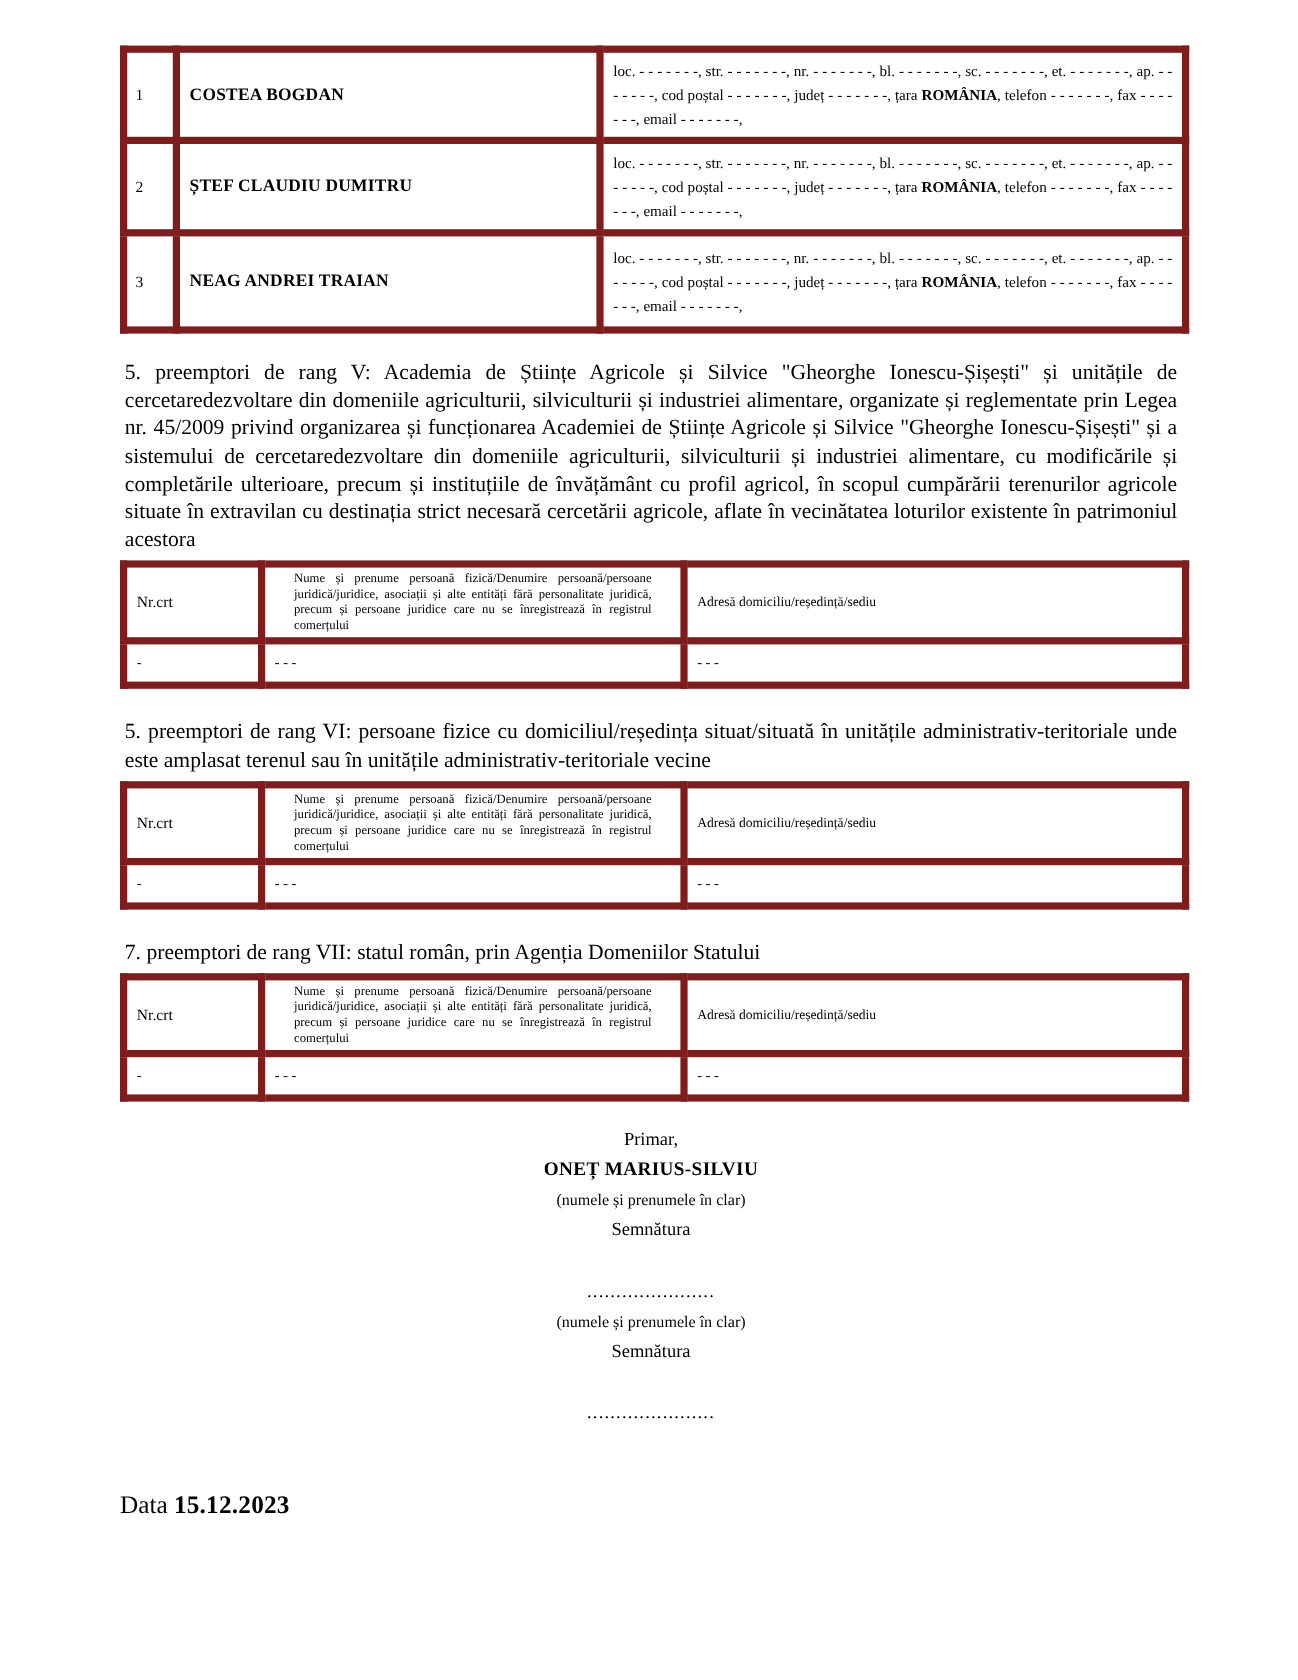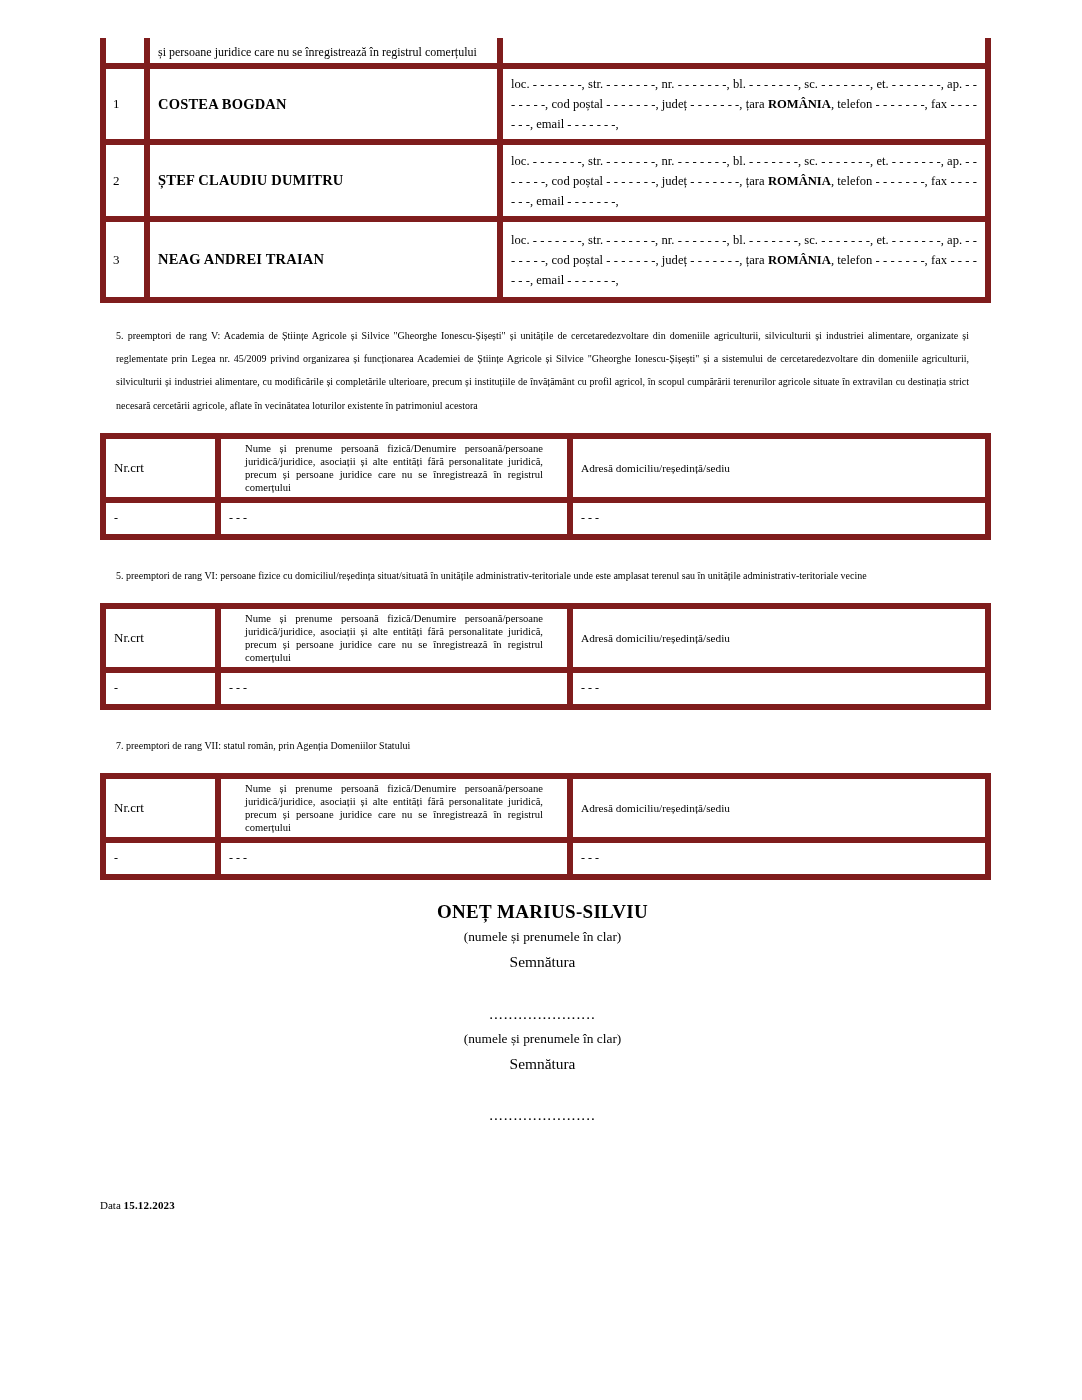--- a/index.html
+++ b/index.html
@@ -18,66 +18,61 @@
   .toptable .partial td { border-top:none; height:22px; vertical-align:bottom; }
   .toptable .partial .tail { font-size:12px; padding:0 8px 3px 8px; }
   .toptable .nr { font-size:13px; padding-left:7px; }
   .toptable .pname { font-weight:bold; font-size:14.5px; padding-left:8px; letter-spacing:0.2px;margin-left:36px; }
   .toptable .addr { font-size:12.6px; line-height:20px; padding:3px 8px; text-align:justify; }
   .toptable .r1 td { height:64px; }
   .toptable .r2 td { height:65px; }
   .toptable .r3 td { height:69px; }
 
   
-  .para { font-size:10px; line-height:23.2px; text-align:justify; margin:16px; }
+  .para { font-size:18px; line-height:23.2px; text-align:justify; margin:4px; }
   .mt-p5 { margin-top:21px; }
   .mt-p6 { margin-top:24px; }
   .mt-p7 { margin-top:24px; }
 
   
   .ptable { margin-top:6px; }
   .ptable col.c1 { width:115px; }
   .ptable col.c2 { width:352px; }
   .ptable col.c3 { width:418px; }
   .ptable .hnr { font-size:13px; padding-left:8px; }
   .ptable .hname { font-size:10.6px; line-height:13px; text-align:justify; padding:3px 24px; vertical-align:middle; }
   .ptable .haddr { font-size:11.3px; padding-left:8px; }
   .ptable .drow td { height:29px; font-size:12px; padding-left:8px; }
 
   
   .sig { text-align:center; font-size:15.4px; }
   .sig-first { margin-top:19px; }
   .sig .line { line-height:25px; }
-  .sig .bname { font-weight:bold; font-size:19px; letter-spacing:0.3px; }
+  .sig .bname { font-weight:bold; font-size:16px; letter-spacing:0.3px; }
   .sig .note { font-size:13.4px; }
   .sig .dots { line-height:25px; margin-top:27px; letter-spacing:1px; }
   .sig .dots2 { line-height:25px; margin-top:26px; letter-spacing:1px; }
 
-  .dateline { margin-top:72px; font-size:11px; }
+  .dateline { margin-top:52px; font-size:21px; }
   .dateline b { letter-spacing:0.2px; }
 </style>
 </head>
 <body>
 
 <div class="page">
   <div class="top-spacer"></div>
   <div class="content">
 
     <table class="toptable">
       <colgroup>
           <col class="c1">
           <col class="c2">
           <col class="c3">
         </colgroup>
       <tbody>
-          <tr class="partial">
-        <td></td>
-        <td class="tail">și persoane juridice care nu se înregistrează în registrul comerțului</td>
-        <td></td>
-      </tr>
       <tr class="r1">
         <td class="nr">1</td>
         <td class="pname">COSTEA BOGDAN</td>
         <td class="addr"><span>loc. - - - - - - -, str. - - - - - - -, nr. - - - - - - -, bl. - - - - - - -, sc. - - - - - - -, et. - - - - - - -, ap. - - - - - - -, cod poștal - - - - - - -, județ - - - - - - -, țara </span><b>ROMÂNIA</b><span>, telefon - - - - - - -, fax - - - - - - -, email - - - - - - -,</span></td>
       </tr>
       <tr class="r2">
         <td class="nr">2</td>
         <td class="pname">ȘTEF CLAUDIU DUMITRU</td>
         <td class="addr"><span>loc. - - - - - - -, str. - - - - - - -, nr. - - - - - - -, bl. - - - - - - -, sc. - - - - - - -, et. - - - - - - -, ap. - - - - - - -, cod poștal - - - - - - -, județ - - - - - - -, țara </span><b>ROMÂNIA</b><span>, telefon - - - - - - -, fax - - - - - - -, email - - - - - - -,</span></td>
       </tr>
@@ -146,20 +141,21 @@
       </tr>
       <tr class="drow">
         <td>-</td>
         <td>- - -</td>
         <td>- - -</td>
       </tr>
     </tbody>
       </table>
 
     <div class="sig sig-first">
+      <div class="line">Primar,</div>
       <div class="line bname">ONEȚ MARIUS-SILVIU</div>
       <div class="line note">(numele și prenumele în clar)</div>
       <div class="line">Semnătura</div>
       <div class="dots">......................</div>
     </div>
 
     <div class="sig">
       <div class="line note">(numele și prenumele în clar)</div>
       <div class="line">Semnătura</div>
       <div class="dots2">......................</div>

